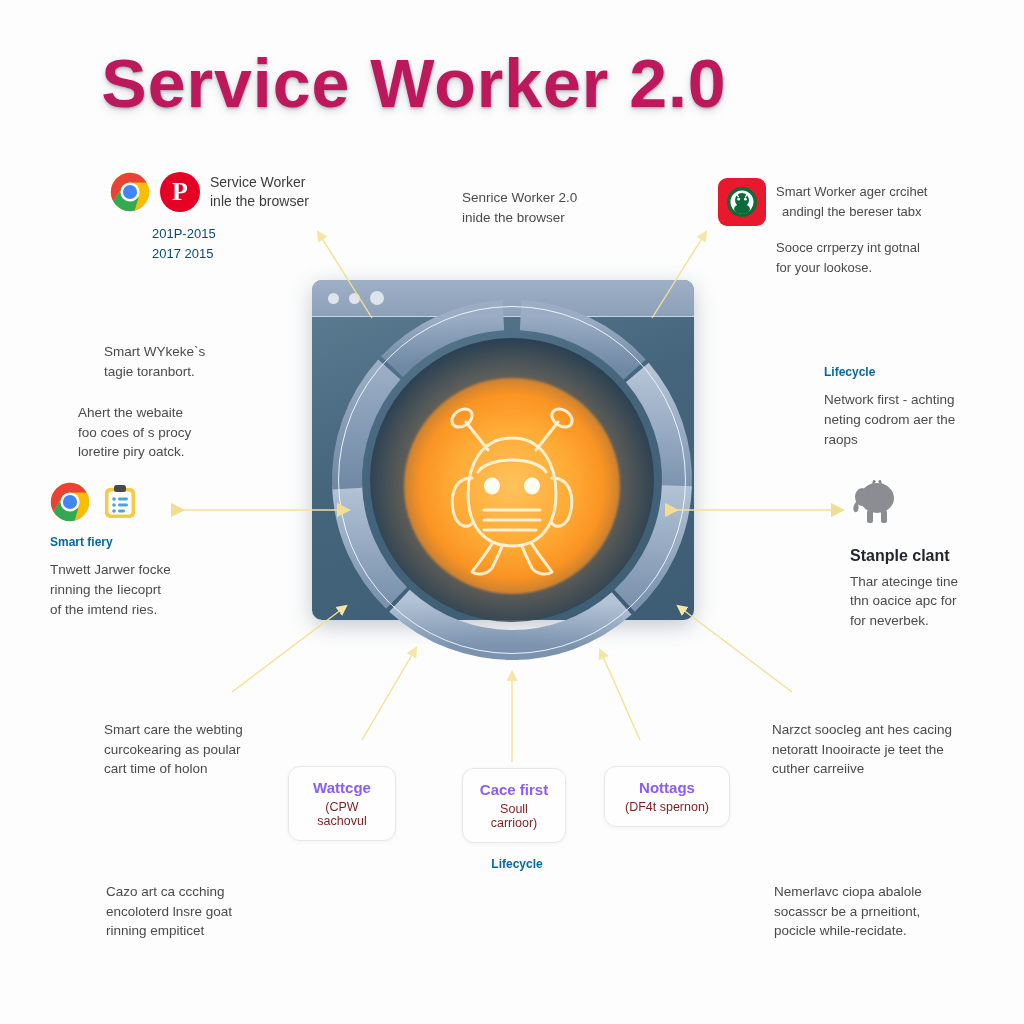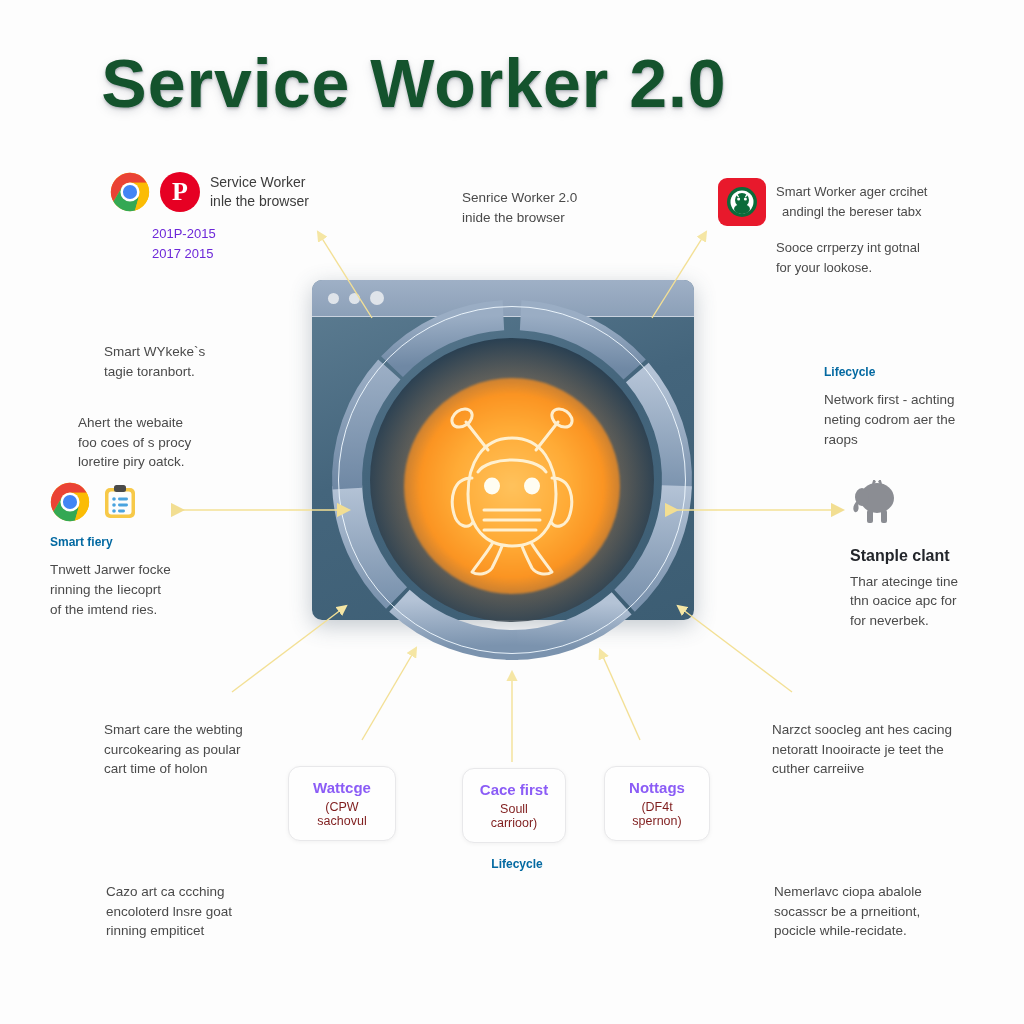--- a/index.html
+++ b/index.html
@@ -19,21 +19,21 @@
 
   
   #title {
     position: absolute;
     left: 0; top: 44px;
     width: 828px;
     text-align: center;
     font-size: 68px;
     font-weight: 700;
     letter-spacing: 1px;
-    color: #14532d;
+    color: #be185d;
     text-shadow: 0 2px 3px rgba(120,125,135,0.40),
                  0 4px 10px rgba(120,125,135,0.22),
                  1px 1px 0 rgba(200,205,212,0.55);
     white-space: nowrap;
   }
 
   
   #scene {
     position: absolute;
     left: 312px; top: 280px;
@@ -263,21 +263,21 @@
           <circle cx="24" cy="24" r="11.5" fill="#fff"></circle>
           <circle cx="24" cy="24" r="8.5" fill="#4285f4"></circle>
         </svg>
       </span>
       <span class="pint">P</span>
       <span style="font-size:14px; line-height:1.35; color:#3c3c3c;">
         <span>Service Worker</span><br>
         <span>inle the browser</span>
       </span>
     </div>
-    <div style="padding-left:42px; font-size:13px; line-height:1.5; color:#6d28d9;">
+    <div style="padding-left:42px; font-size:13px; line-height:1.5; color:#0c4a6e;">
       <div>201P-2015</div>
       <div>2017 2015</div>
     </div>
   </div>
 
   <div class="note" style="left:462px; top:188px; width:200px;">
     <div>Senrice Worker 2.0</div>
     <div>inide the browser</div>
   </div>
 
@@ -303,21 +303,21 @@
       <div>Sooce crrperzy int gotnal</div>
       <div>for your lookose.</div>
     </div>
   </div>
 
   <div class="note" style="left:78px; top:342px; width:210px;">
     <p style="padding-left:26px;">
       <span>Smart WYkeke`s</span><br>
       <span>tagie toranbort.</span>
     </p>
-    <p style="margin-top:32px;">
+    <p style="margin-top:22px;">
       <span>Ahert the webaite</span><br>
       <span>foo coes of s procy</span><br>
       <span>loretire piry oatck.</span>
     </p>
   </div>
 
   <div class="note" style="left:50px; top:482px; width:220px;">
     <div class="iconrow">
       <span class="chrome">
         <svg width="40" height="40" viewBox="0 0 48 48">
@@ -406,21 +406,21 @@
   </div>
 
   <div class="card" style="left:288px; top:766px; width:108px;">
     <span class="t">Wattcge</span>
     <span class="s">(CPW sachovul</span>
   </div>
   <div class="card" style="left:462px; top:768px; width:104px;">
     <span class="t">Cace first</span>
     <span class="s">Soull carrioor)</span>
   </div>
-  <div class="card" style="left:604px; top:766px; width:106px;">
+  <div class="card" style="left:604px; top:766px; width:126px;">
     <span class="t">Nottags</span>
     <span class="s">(DF4t spernon)</span>
   </div>
 
   <div class="note" style="left:106px; top:882px; width:210px;">
     <p>
       <span>Cazo art ca ccching</span><br>
       <span>encoloterd lnsre goat</span><br>
       <span>rinning empiticet</span>
     </p>

